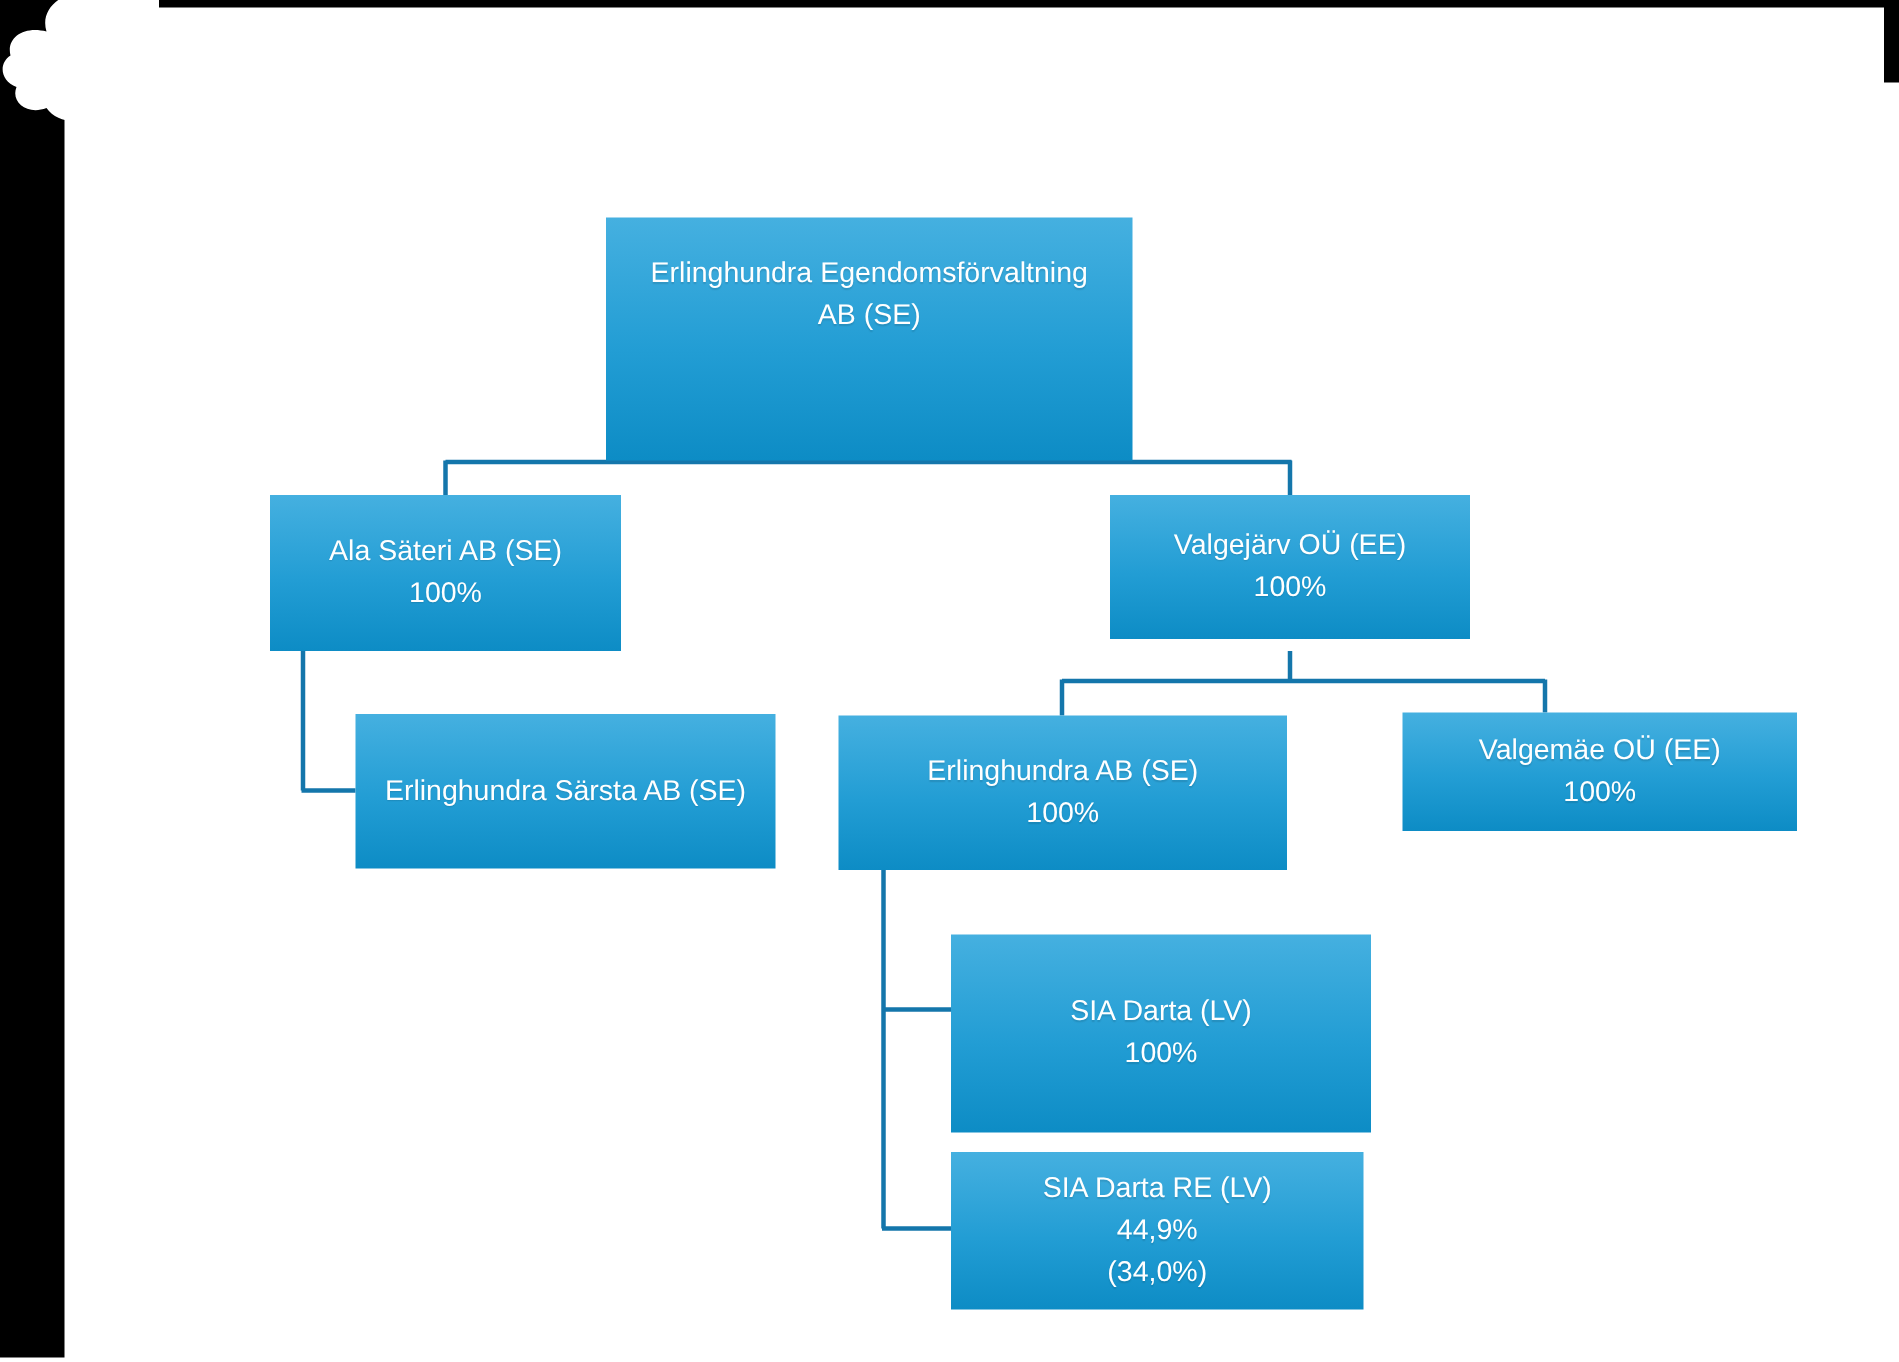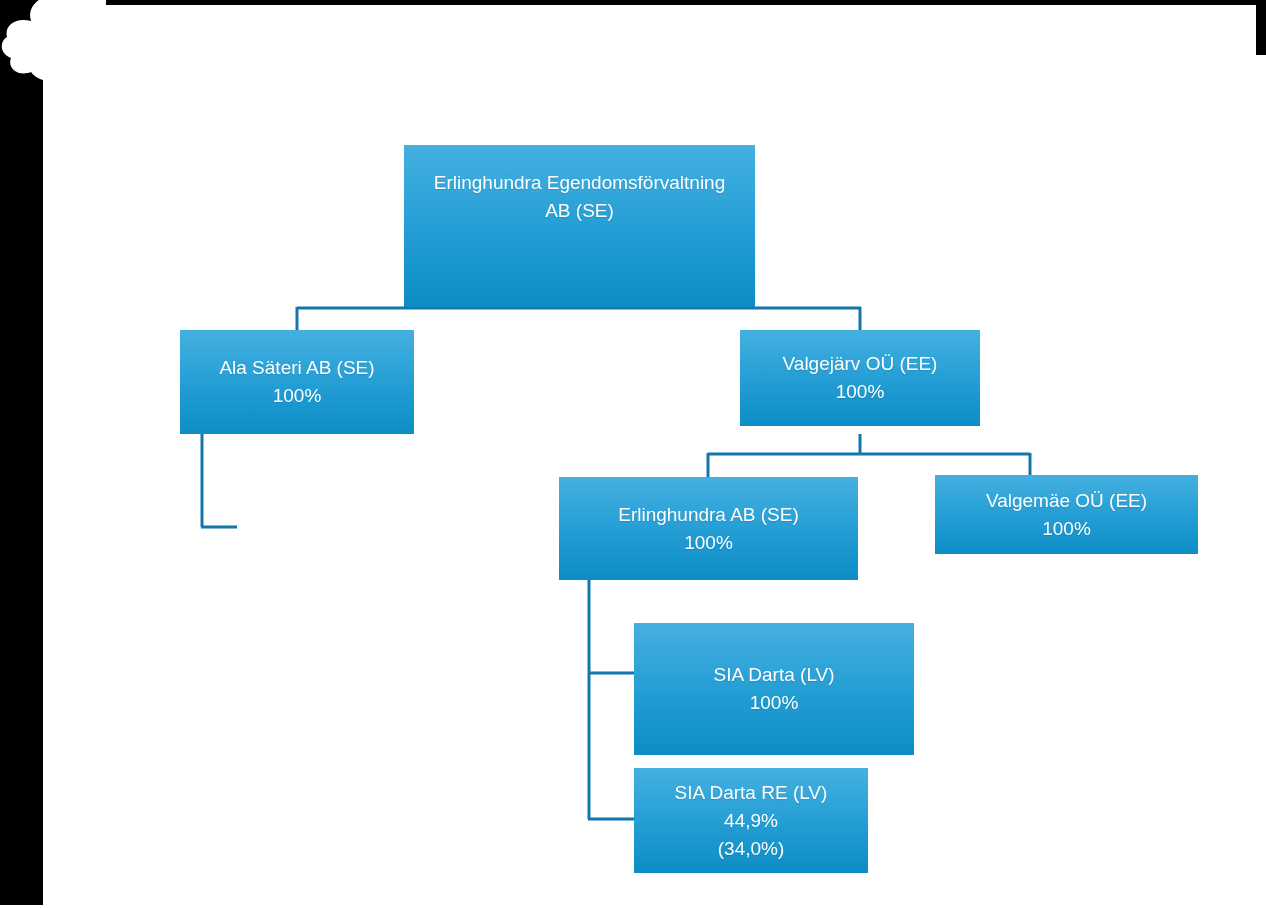--- a/index.html
+++ b/index.html
@@ -30,21 +30,21 @@
     text-shadow:0 1px 1px rgba(0,0,0,0.12);
   }
   .node--top{justify-content:flex-start;padding-top:24px;}
   #node-root     {left:404px;top:145px;width:351px;height:162px;}
   #node-ala      {left:180px;top:330px;width:234px;height:104px;}
   #node-valgejarv{left:740px;top:330px;width:240px;height:96px;}
   #node-sarsta   {left:237px;top:476px;width:280px;height:103px;}
   #node-erlab    {left:559px;top:477px;width:299px;height:103px;}
   #node-valgemae {left:901px;top:475px;width:263px;height:79px;margin-left:34px;}
   #node-darta    {left:634px;top:623px;width:280px;height:132px;}
-  #node-dartare  {left:634px;top:768px;width:234px;height:105px;}
+  #node-dartare  {left:634px;top:768px;width:275px;height:105px;}
 </style>
 </head>
 <body>
 
 <div id="stage">
 
   <div id="frame-top" class="frame"></div>
   <div id="frame-left" class="frame"></div>
   <div id="frame-right" class="frame"></div>
 
@@ -84,20 +84,23 @@
   <div id="node-ala" class="node">
     <div>Ala Säteri AB (SE)</div>
     <div>100%</div>
   </div>
 
   <div id="node-valgejarv" class="node">
     <div>Valgejärv OÜ (EE)</div>
     <div>100%</div>
   </div>
 
+  <div id="node-sarsta" class="node">
+    <div>Erlinghundra Särsta AB (SE)</div>
+  </div>
 
   <div id="node-erlab" class="node">
     <div>Erlinghundra AB (SE)</div>
     <div>100%</div>
   </div>
 
   <div id="node-valgemae" class="node">
     <div>Valgemäe OÜ (EE)</div>
     <div>100%</div>
   </div>

